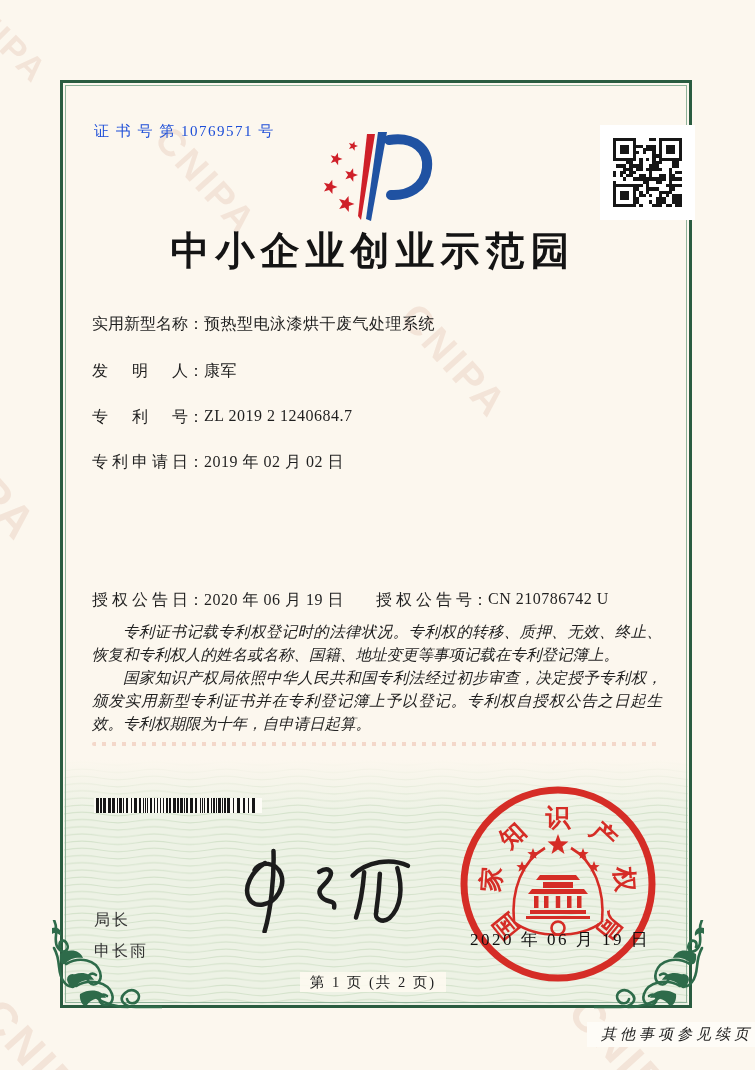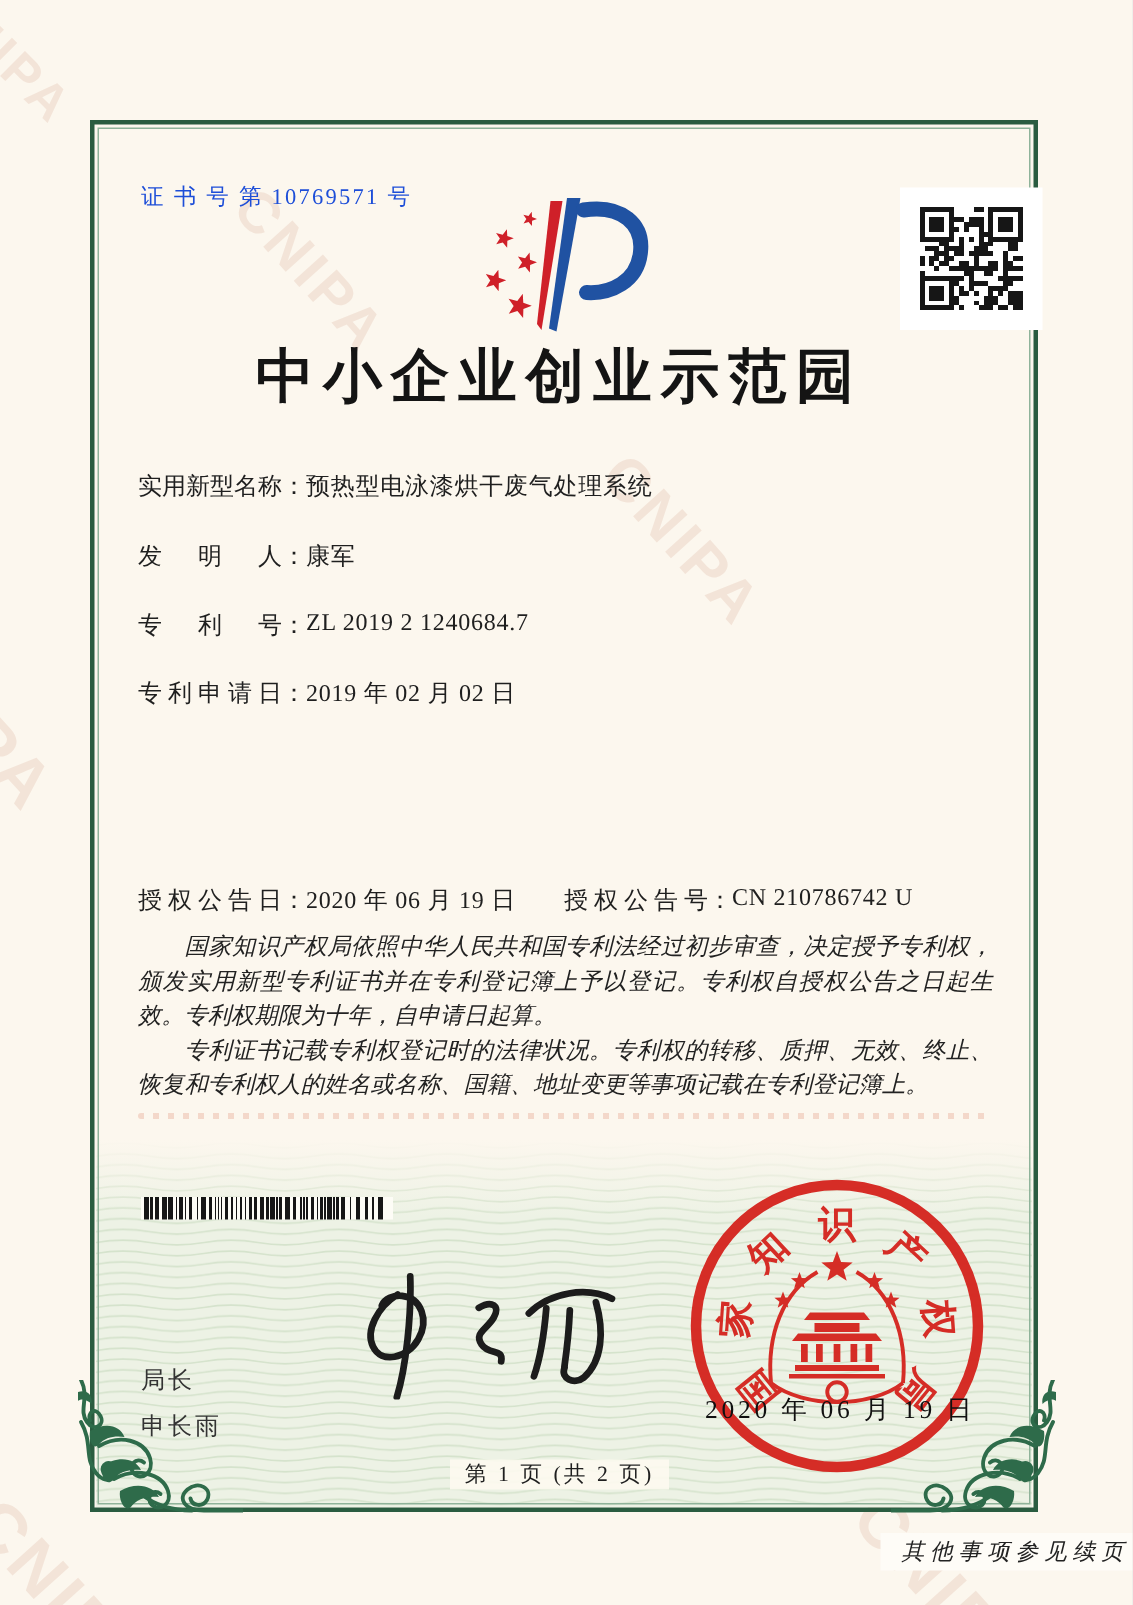--- a/index.html
+++ b/index.html
@@ -395,22 +395,22 @@
     <span class="flabel">专利申请日</span><span class="colon">：</span><span class="fval">2019 年 02 月 02 日</span>
   </div>
   <div class="row" style="top:590px">
     <span class="flabel">授权公告日</span><span class="colon">：</span><span class="fval">2020 年 06 月 19 日</span>
     <span class="grp2">
       <span class="flabel">授权公告号</span><span class="colon">：</span><span class="fval">CN 210786742 U</span>
     </span>
   </div>
 
   <div class="body-text">
+    <p>专利证书记载专利权登记时的法律状况。专利权的转移、质押、无效、终止、恢复和专利权人的姓名或名称、国籍、地址变更等事项记载在专利登记簿上。</p>
     <p>国家知识产权局依照中华人民共和国专利法经过初步审查，决定授予专利权，颁发实用新型专利证书并在专利登记簿上予以登记。专利权自授权公告之日起生效。专利权期限为十年，自申请日起算。</p>
-    <p>专利证书记载专利权登记时的法律状况。专利权的转移、质押、无效、终止、恢复和专利权人的姓名或名称、国籍、地址变更等事项记载在专利登记簿上。</p>
   </div>
 
   <div class="microline"></div>
 
   <svg class="barcode" id="barcode" width="168" height="15" viewBox="0 0 168 15" shape-rendering="crispEdges" aria-hidden="true">
       <rect x="2" y="0" width="3" height="15" fill="#161616"></rect>
       <rect x="6" y="0" width="2" height="15" fill="#161616"></rect>
       <rect x="9" y="0" width="3" height="15" fill="#161616"></rect>
       <rect x="14" y="0" width="3" height="15" fill="#161616"></rect>
       <rect x="18" y="0" width="3" height="15" fill="#161616"></rect>

